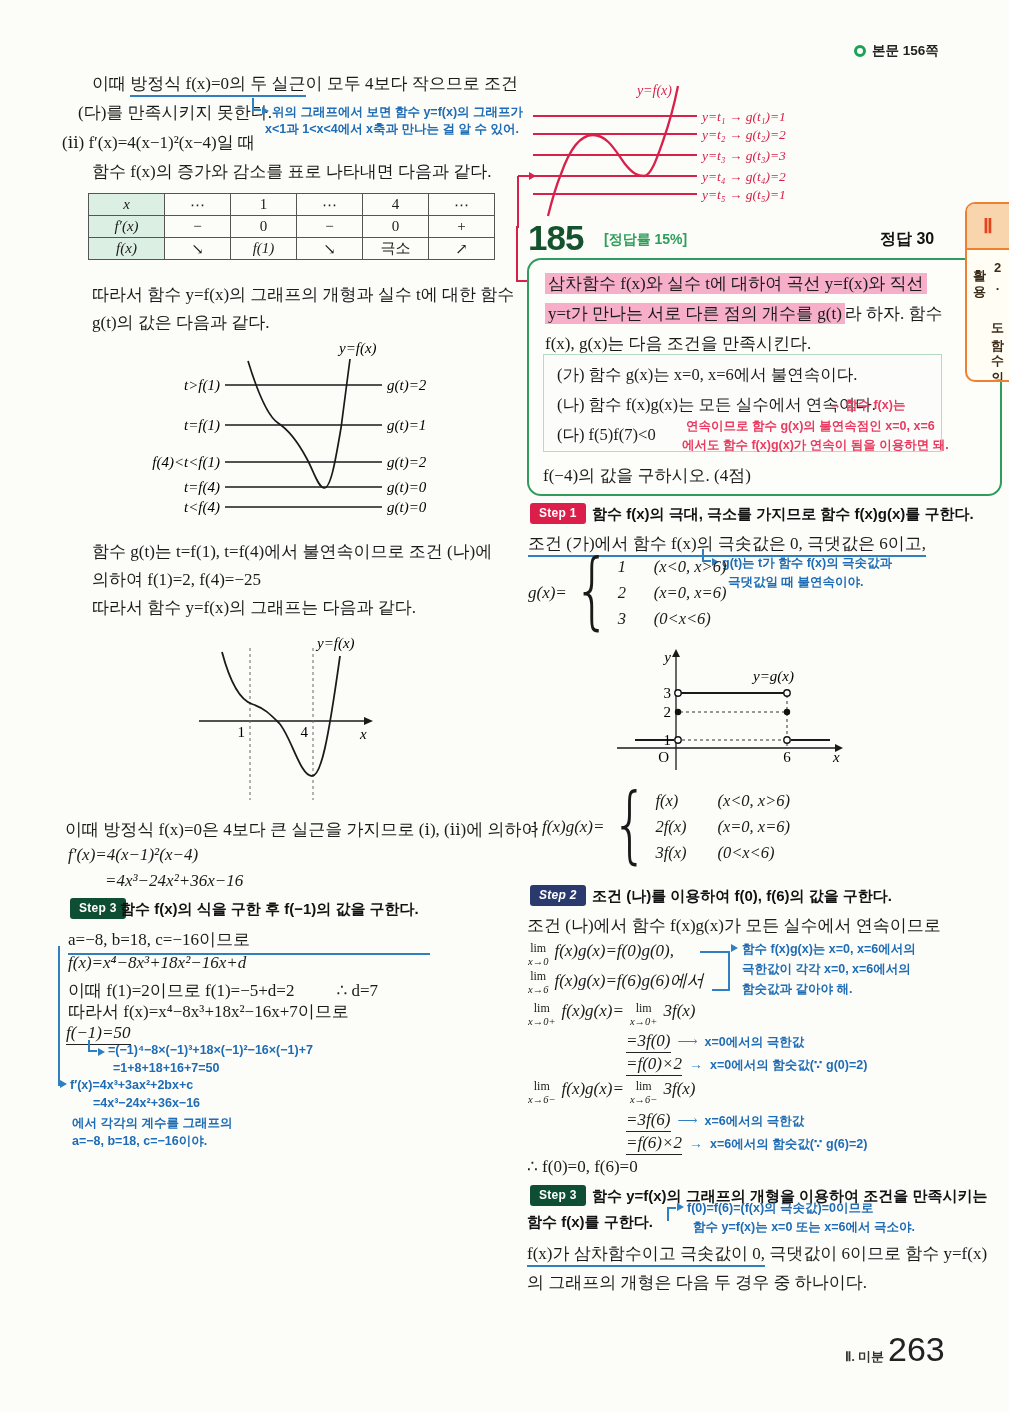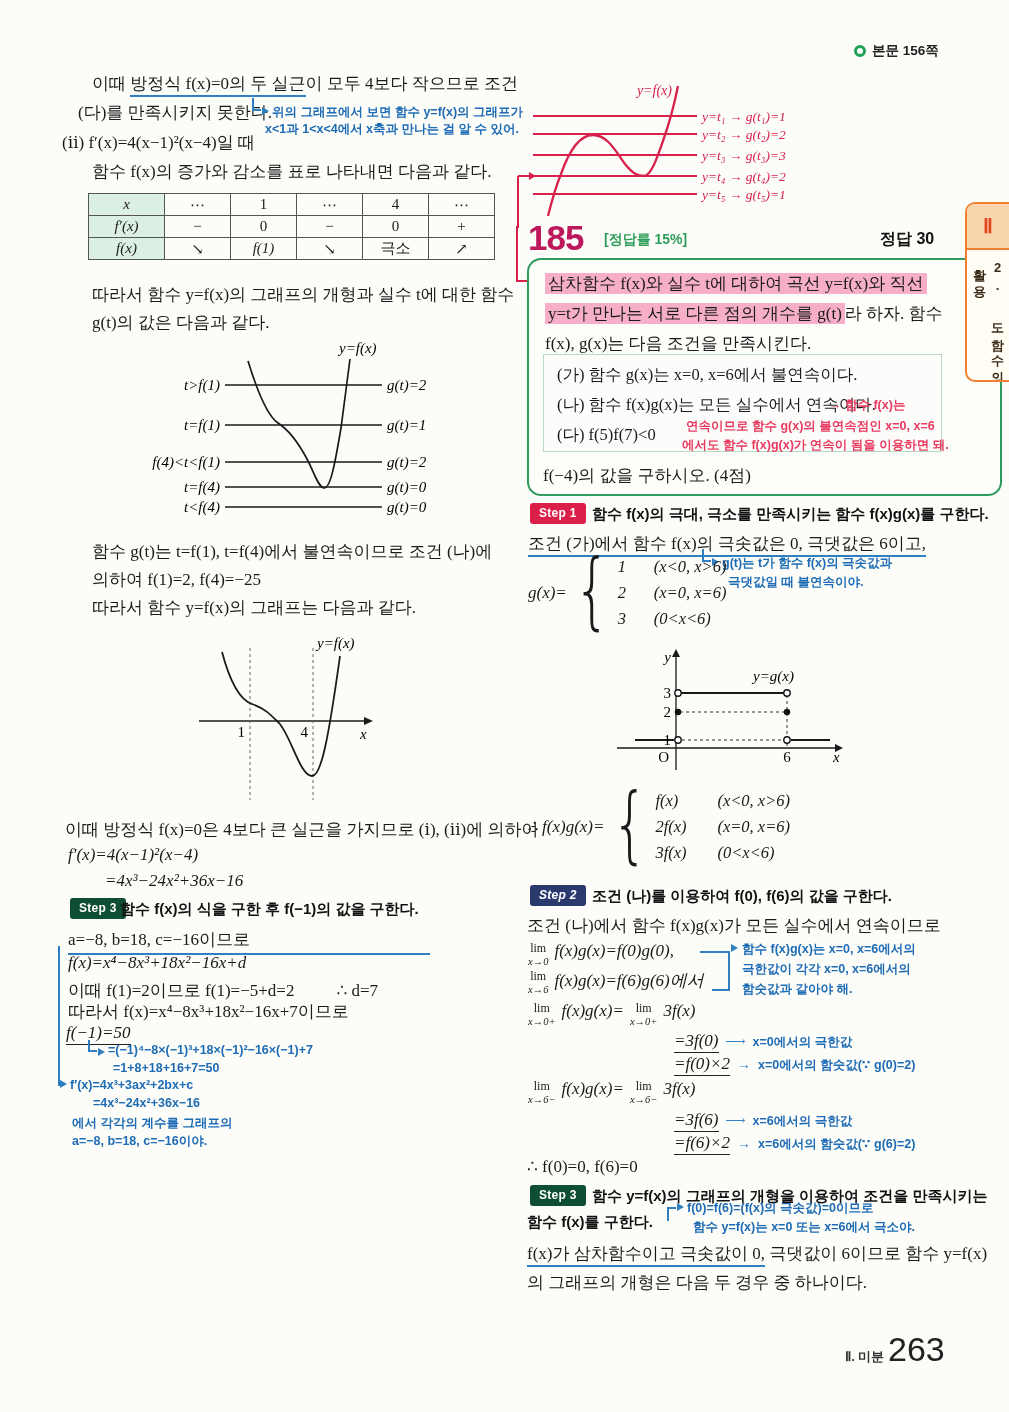--- a/index.html
+++ b/index.html
@@ -34,40 +34,40 @@
              transform:scaleY(1.45);line-height:1;margin:0 3px 6px 3px;}
   .pw .rows{display:flex;flex-direction:column;gap:5px;}
   .pw .row{display:flex;font-size:16.5px;font-style:italic;line-height:21px;}
   .pw .val{min-width:36px;}
   .pw.fgx .val{min-width:62px;}
   .limln{position:absolute;font-size:17px;font-style:italic;white-space:nowrap;display:flex;align-items:flex-start;}
   .lim{display:inline-flex;flex-direction:column;align-items:center;margin-right:6px;}
   .lim .w{font-style:normal;font-size:12px;line-height:16px;}
   .lim .s{font-size:10.5px;line-height:11px;}
   .limln .rest{margin-top:1px;}
-  .ded{position:absolute;font-size:17px;font-style:italic;white-space:nowrap;margin-left:48px;}
+  .ded{position:absolute;font-size:17px;font-style:italic;white-space:nowrap;}
   .ded .arr{color:#2f7fc1;font-style:normal;margin:0 7px;font-size:14px;}
   .ded .note{font-family:"Liberation Sans","DejaVu Sans",sans-serif;font-size:12.5px;
              color:#1e6cb5;font-style:normal;font-weight:600;}
   .probox{position:absolute;border:2.5px solid #2f9c5d;border-radius:14px;background:#fdfdfa;}
   .inbox{position:absolute;border:1.5px solid #b5dbc1;background:#fcfdfb;}
   .hl{background:#f7afc9;padding:1px 3px;}
   .g-label{font-style:italic;}
   .sidebar{position:absolute;border:2px solid #ef8030;border-right:none;
            border-radius:10px 0 0 10px;overflow:hidden;background:#fffdf4;}
   .sidebar .top{height:46px;background:#f9d5ae;border-bottom:2px solid #ef8030;
                 display:flex;align-items:center;justify-content:center;
                 font:700 20px "Liberation Serif",serif;color:#e2441c;}
   .sidebar .bottom{display:flex;justify-content:center;padding-top:10px;height:130px;}
   .sidebar .vtext{writing-mode:vertical-rl;text-orientation:upright;
                   font:600 13px "Liberation Sans","DejaVu Sans",sans-serif;color:#3a2a18;letter-spacing:3px;}
   .refrow{position:absolute;display:flex;align-items:center;gap:6px;}
   .ring{width:12px;height:12px;border:3.5px solid #1da255;border-radius:50%;background:#fff;}
   .reftxt{font:700 13.5px "Liberation Sans","DejaVu Sans",sans-serif;color:#222;}
-  .num185{position:absolute;font:800 35px "Liberation Sans","DejaVu Sans",sans-serif;color:#be185d;letter-spacing:-1px;}
+  .num185{position:absolute;font:800 35px "Liberation Sans","DejaVu Sans",sans-serif;color:#14532d;letter-spacing:-1px;}
   .rate{position:absolute;font:700 14px "Liberation Sans","DejaVu Sans",sans-serif;color:#2f9e5a;}
   .answer{position:absolute;font:700 16px "Liberation Sans","DejaVu Sans",sans-serif;color:#111;}
   .footer-ch{position:absolute;font:600 13px "Liberation Serif",serif;color:#333;}
   .footer-pg{position:absolute;font:500 34px "Liberation Sans","DejaVu Sans",sans-serif;color:#222;}
   svg text{font-family:"Liberation Serif","DejaVu Serif",serif;}
 </style>
 </head>
 <body>
 
 <div class="abs t" style="left:92px;top:72px;"><span>이때 </span><span class="ubl">방정식 f(x)=0의 두 실근</span><span>이 모두 4보다 작으므로 조건</span></div>
@@ -215,21 +215,21 @@
   <div class="abs" style="left:28px;top:104px;font-size:16.5px;">(가) 함수 g(x)는 x=0, x=6에서 불연속이다.</div>
   <div class="abs" style="left:28px;top:134px;font-size:16.5px;">(나) 함수 f(x)g(x)는 모든 실수에서 연속이다.</div>
   <div class="abs" style="left:28px;top:164px;font-size:16.5px;">(다) f(5)f(7)&lt;0</div>
   <div class="rn" style="left:300px;top:137px;">→ 함수 f(x)는</div>
   <div class="rn" style="left:157px;top:158px;">연속이므로 함수 g(x)의 불연속점인 x=0, x=6</div>
   <div class="rn" style="left:153px;top:177px;">에서도 함수 f(x)g(x)가 연속이 됨을 이용하면 돼.</div>
   <div class="abs t" style="left:14px;top:204px;">f(−4)의 값을 구하시오. (4점)</div>
 </div>
 
 <div class="badge bg-s1" style="left:530px;top:503px;">Step 1</div>
-<div class="steptxt" style="left:592px;top:505px;">함수 f(x)의 극대, 극소를 만족시키는 함수 f(x)g(x)를 구한다.</div>
+<div class="steptxt" style="left:592px;top:505px;">함수 f(x)의 극대, 극소를 가지므로 함수 f(x)g(x)를 구한다.</div>
 
 <div class="abs t" style="left:528px;top:532px;"><span class="ubl">조건 (가)에서 함수 f(x)의 극솟값은 0, 극댓값은 6이고,</span></div>
 <div class="elbow-lb" style="left:702px;top:549px;width:9px;height:13px;"></div>
 <div class="tri-r" style="left:712px;top:558px;"></div>
 <div class="bn" style="left:722px;top:555px;">g(t)는 t가 함수 f(x)의 극솟값과</div>
 <div class="bn" style="left:728px;top:574px;">극댓값일 때 불연속이야.</div>
 
 <div class="pw" style="left:528px;top:556px;">
   <span class="lhs">g(x)=</span>
   <span class="brace">{</span>

